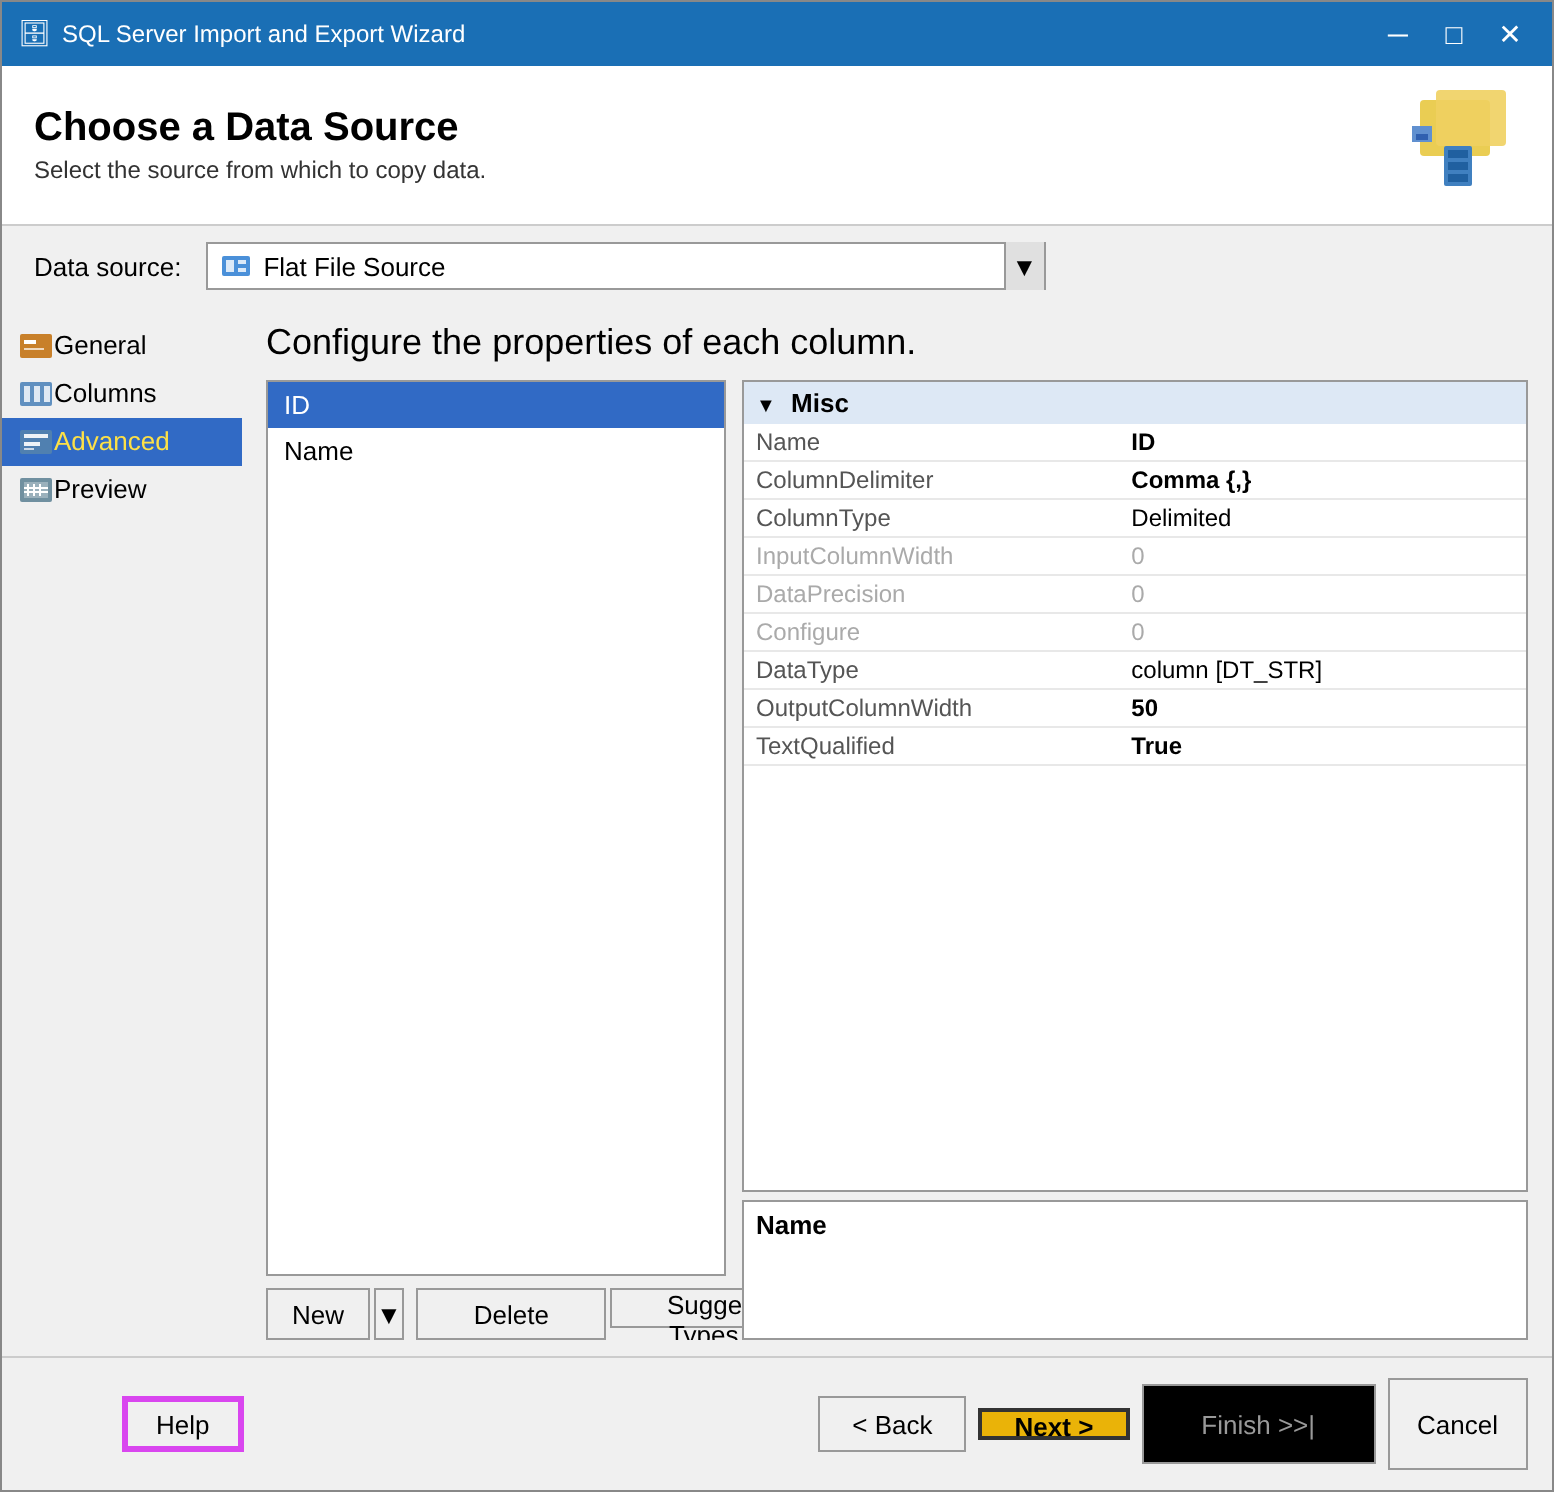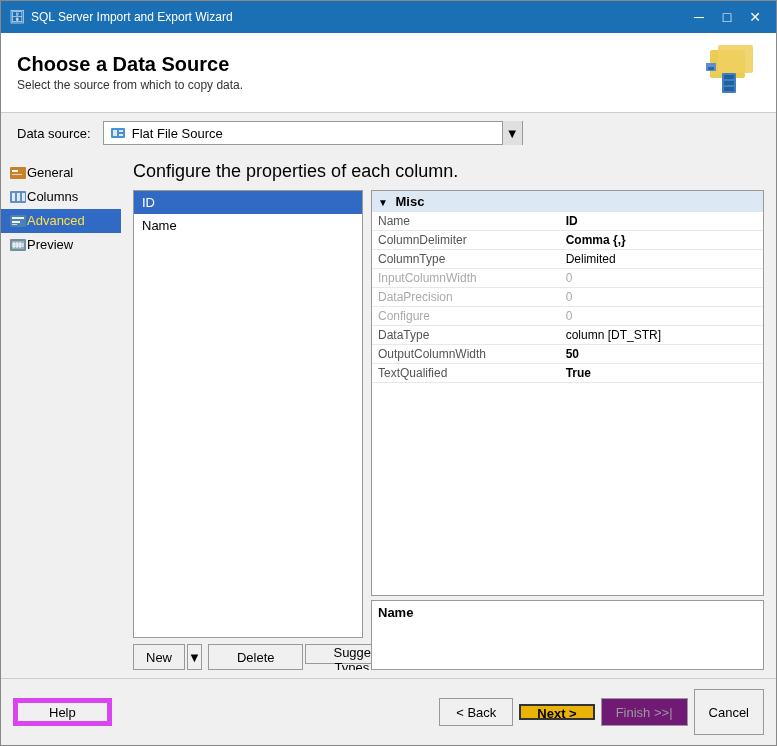--- a/index.html
+++ b/index.html
@@ -52,24 +52,24 @@
     .props-section-header td { padding: 3px 6px; font-weight: bold; font-size: 13px; }
     .props-row td { padding: 2px 6px; border-bottom: 1px solid #e8e8e8; font-size: 12px; vertical-align: middle; }
     .props-row td:first-child { color: #555; width: 48%; }
     .props-row td:last-child { font-weight: normal; }
     .bold-value { font-weight: bold !important; }
 
     .name-box { border: 1px solid #999; background: white; min-height: 70px; padding: 4px 6px; }
     .name-box-label { font-weight: bold; font-size: 13px; margin-bottom: 2px; }
 
     .footer-buttons { padding: 10px 12px; display: flex; align-items: center; gap: 6px; flex-shrink: 0; border-top: 1px solid #ccc; background: #f0f0f0; }
-    .btn-help { border: 5px solid #d946ef; background: #f0f0f0; height: 28px; padding: 0 31px; cursor: pointer; }
+    .btn-help { border: 3px solid #d946ef; background: #f0f0f0; height: 28px; padding: 0 14px; cursor: pointer; margin-left: 48px; }
     .btn-back { border: 1px solid #999; background: #f0f0f0; height: 28px; padding: 0 16px; cursor: pointer; margin-left: auto; }
     .btn-next { border: 2px solid #333; background: #eab308; height: 16px; padding: 0 16px; cursor: pointer; font-weight: bold; }
-    .btn-finish { border: 1px solid #999; background: #701a75; height: 28px; padding: 0 14px; cursor: pointer; color: #999; }
+    .btn-finish { border: 1px solid #999; background: #000000; height: 40px; padding: 0 29px; cursor: pointer; color: #999; }
     .btn-cancel { border: 1px solid #999; background: #f0f0f0; height: 46px; padding: 6px 14px; cursor: pointer; }
 
     .collapse-arrow { display: inline-block; margin-right: 4px; font-size: 10px; }
   </style>
 </head>
 <body>
 
 <div class="window">
 
   <div class="title-bar">

